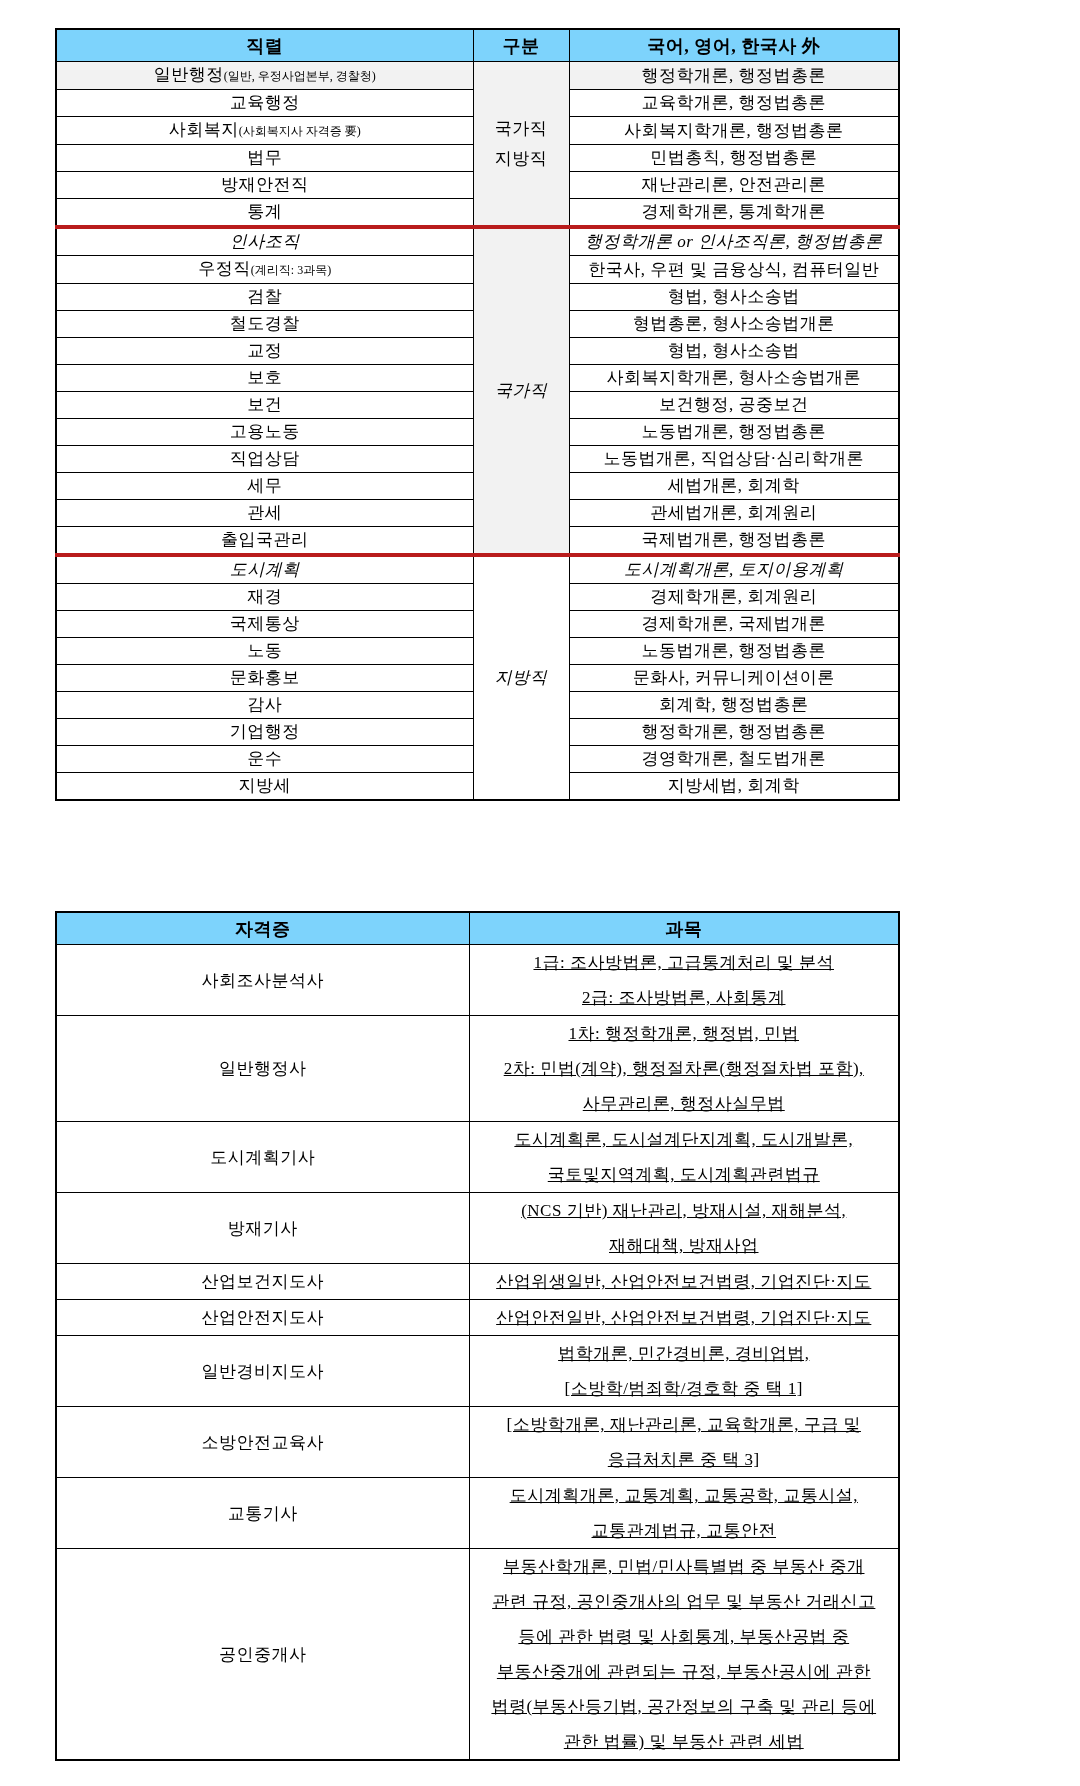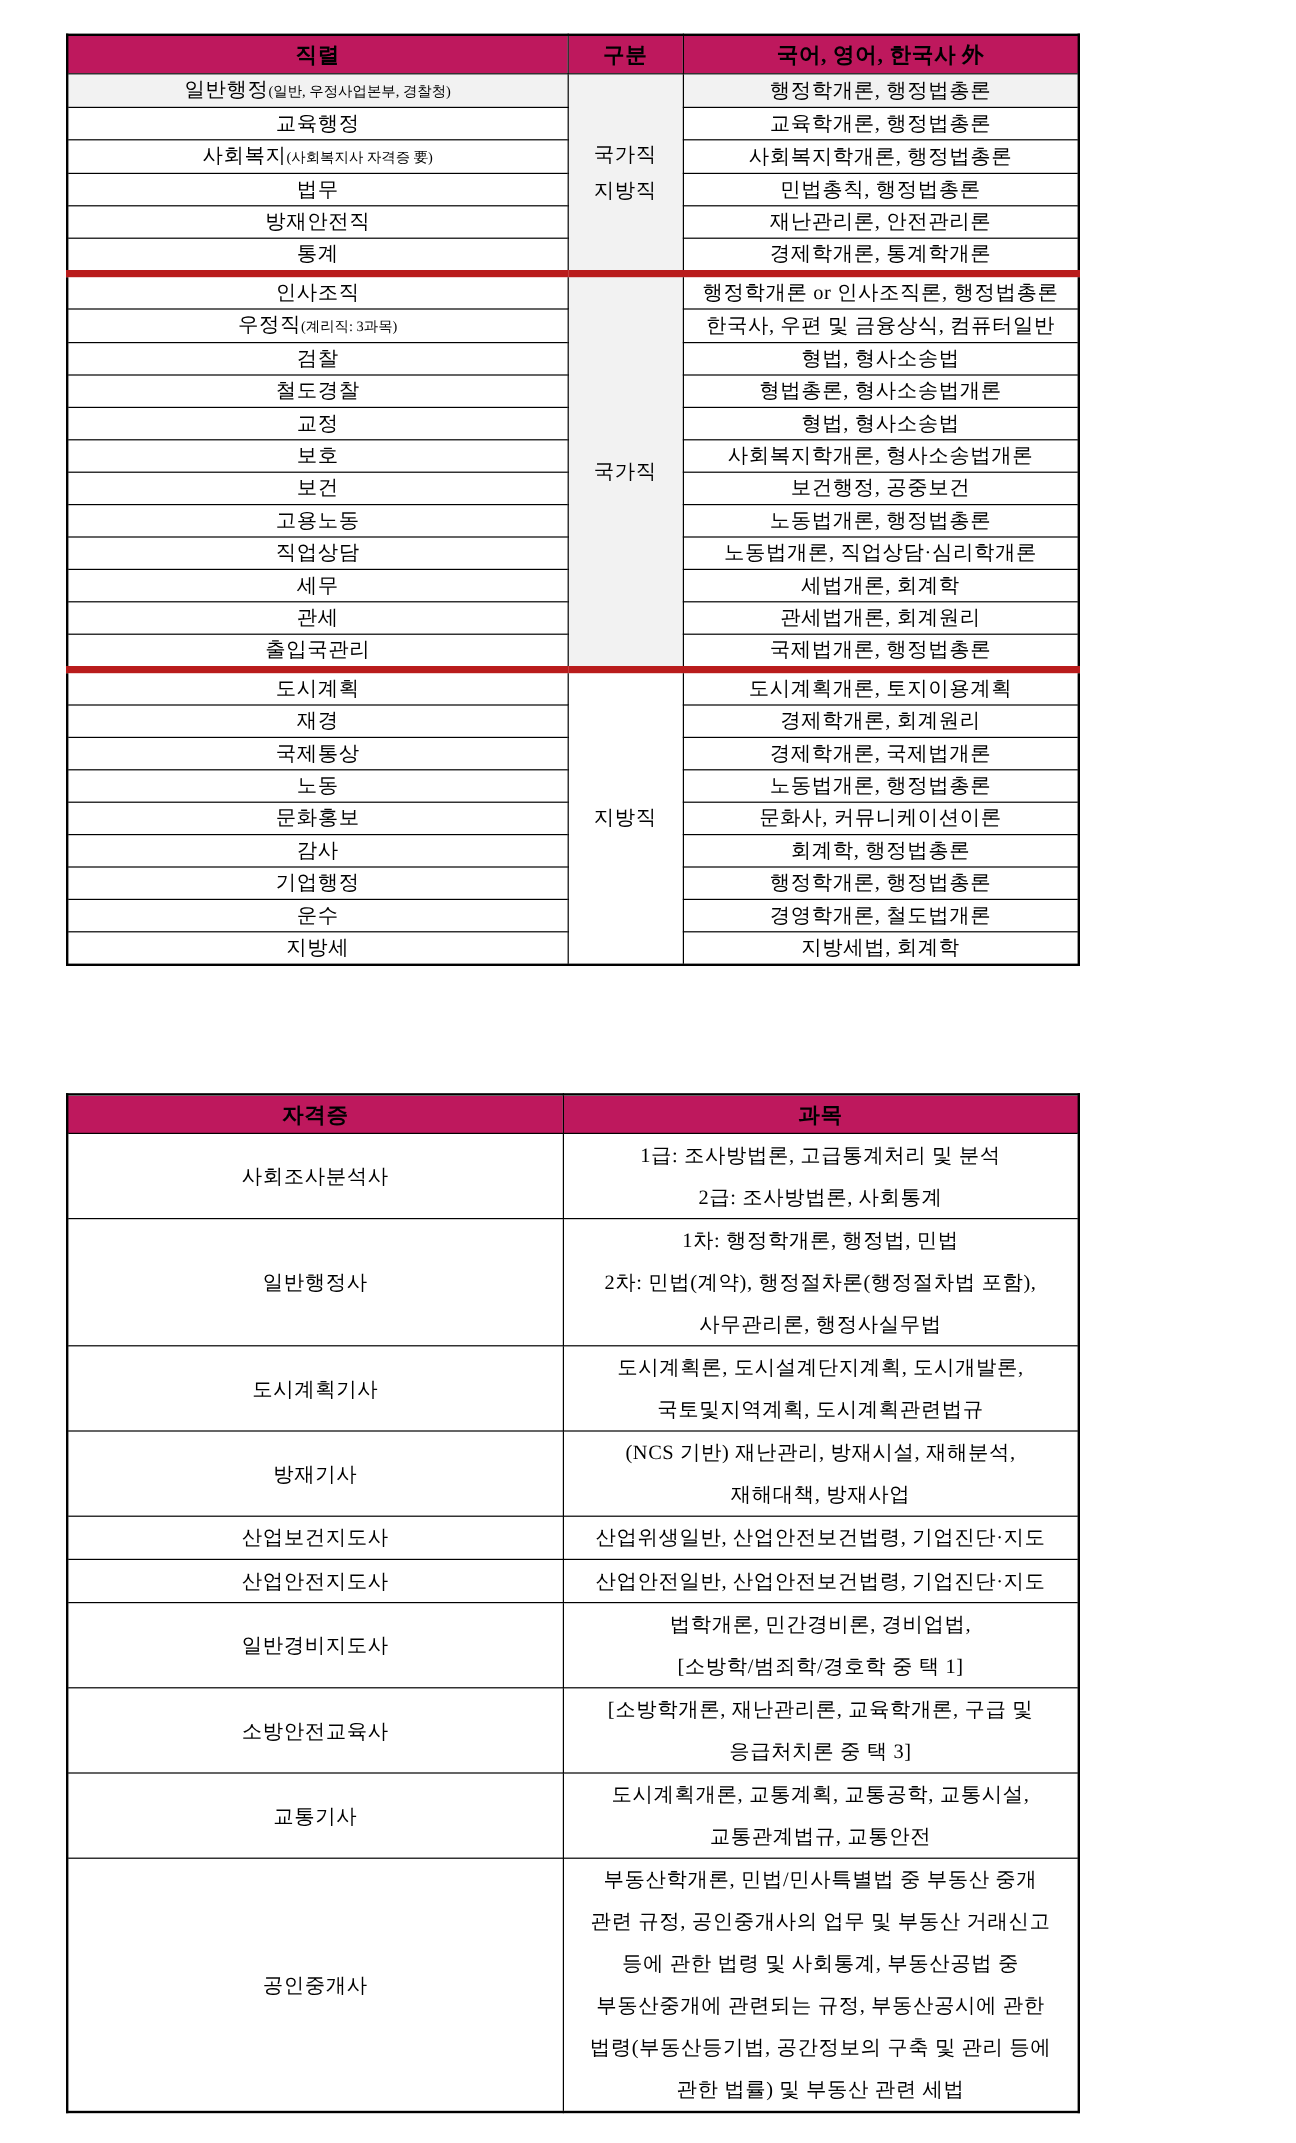--- a/index.html
+++ b/index.html
@@ -15,33 +15,33 @@
   #table1{top:28px;}
   #table2{top:911px;}
   td,th{
     border:1px solid #000;
     text-align:center;vertical-align:middle;
     font-size:17px;letter-spacing:0.5px;
     padding:0 2px;overflow:hidden;
   }
   table{border:2px solid #000;}
   th{
-    background:#be185d;font-weight:bold;font-size:18px;
+    background:#7dd3fc;font-weight:bold;font-size:18px;
     height:31px;
   }
   #table1 td{height:26px;line-height:26px;white-space:nowrap;margin-left:28px;}
   .note{font-size:12px;letter-spacing:0;}
   .shaded{background:#f2f2f2;}
   .cat-cell{background:#f2f2f2;}
   .cat-cell.plain{background:#ffffff;}
   .cat-line{line-height:30px;height:30px;}
-  tr.group-start td{border-top:6px solid #b91c1c;}
+  tr.group-start td{border-top:4px solid #b91c1c;font-style:italic;}
   #table2 td{padding:0;}
   #table2 .cert-cell{font-size:17px;}
-  #table2 .subj-line{height:35px;line-height:35px;white-space:nowrap;}
+  #table2 .subj-line{height:35px;line-height:35px;white-space:nowrap;text-decoration:underline;}
 </style>
 </head>
 <body>
 
 <table id="table1">
   <colgroup>
     <col style="width:417px">
       <col style="width:96px">
       <col style="width:330px">
   </colgroup>

